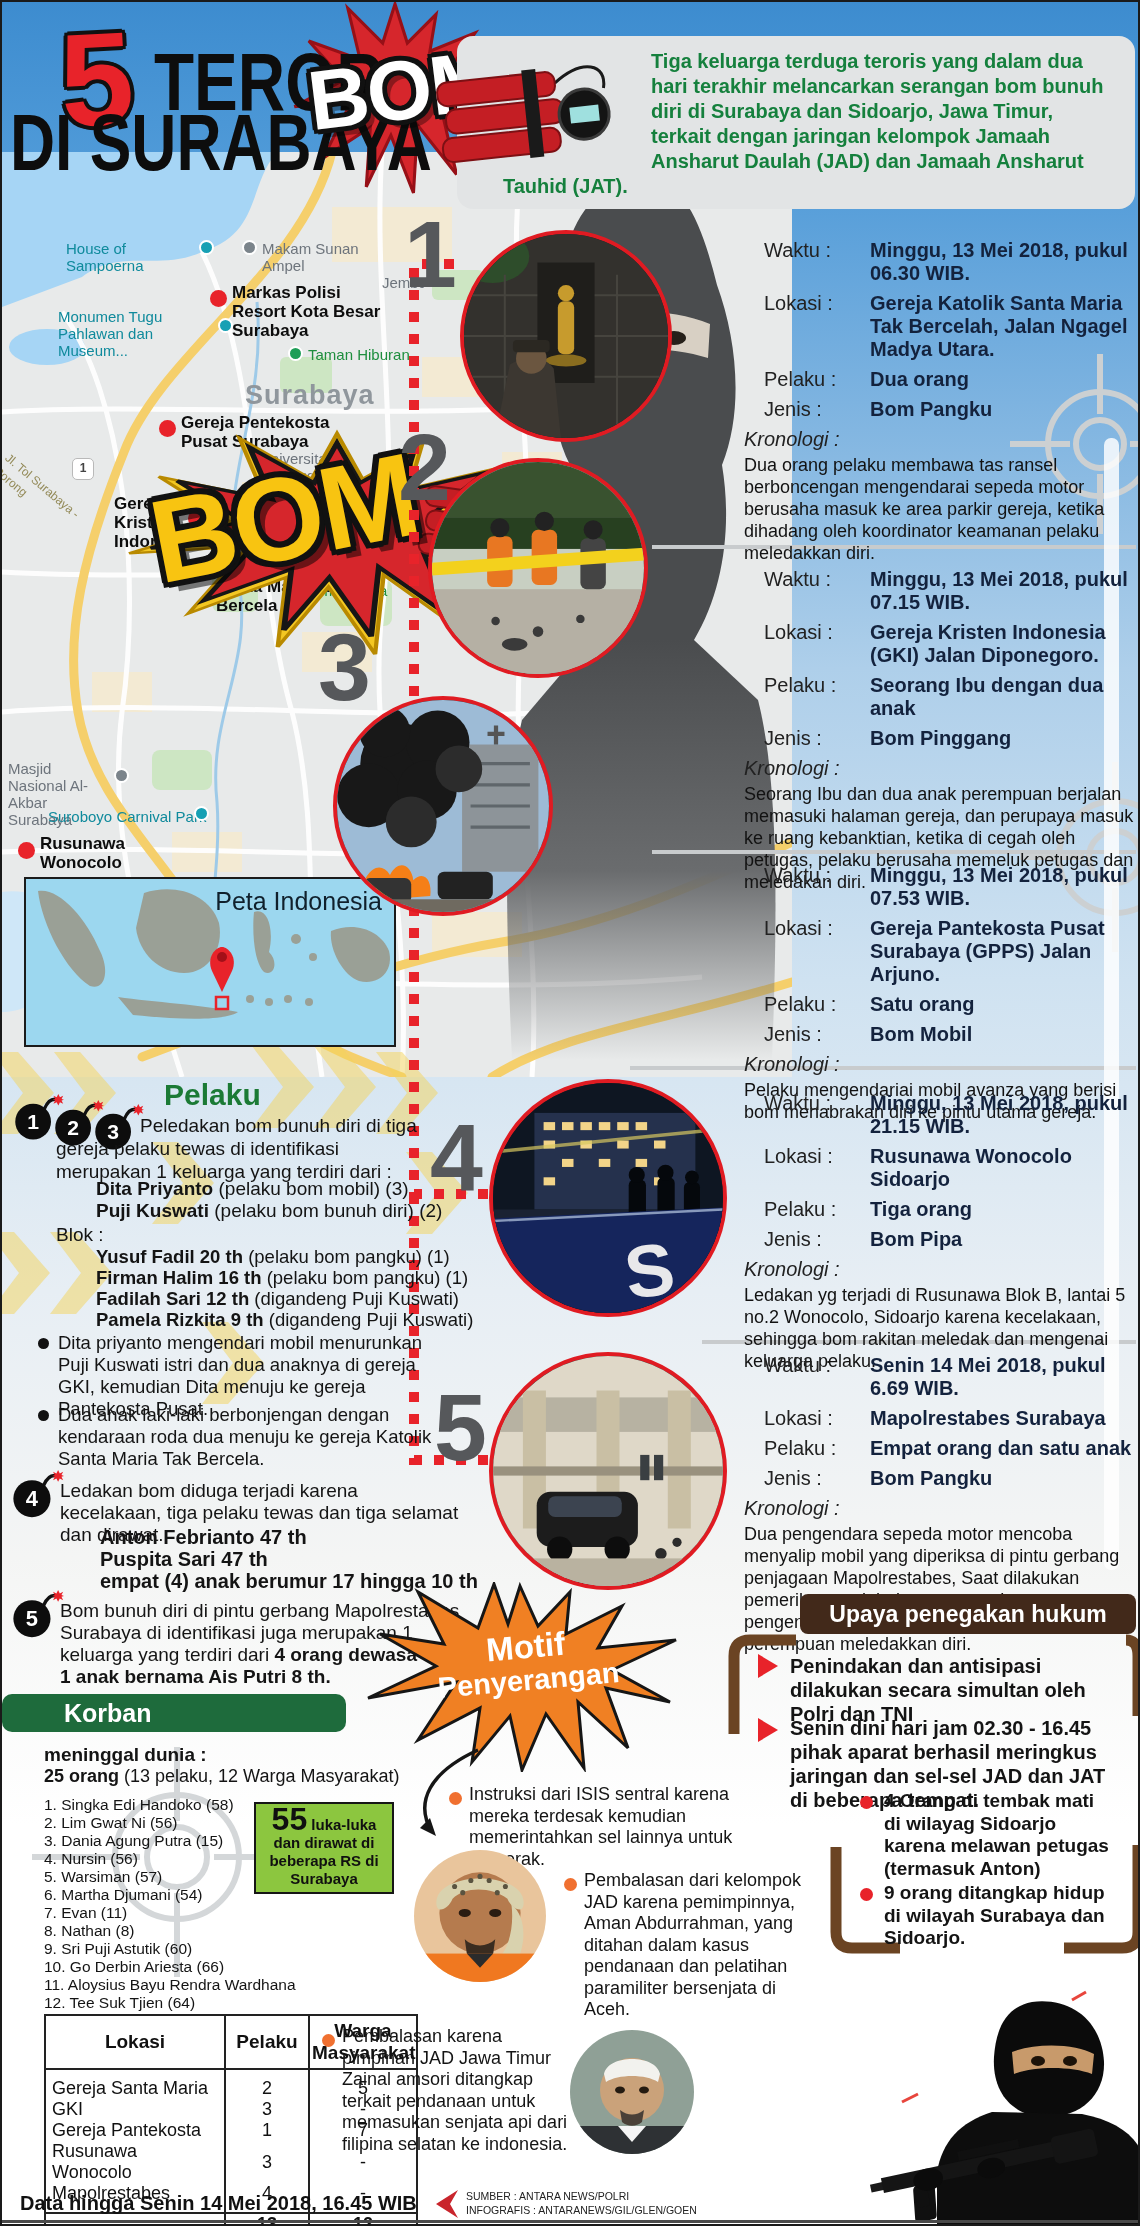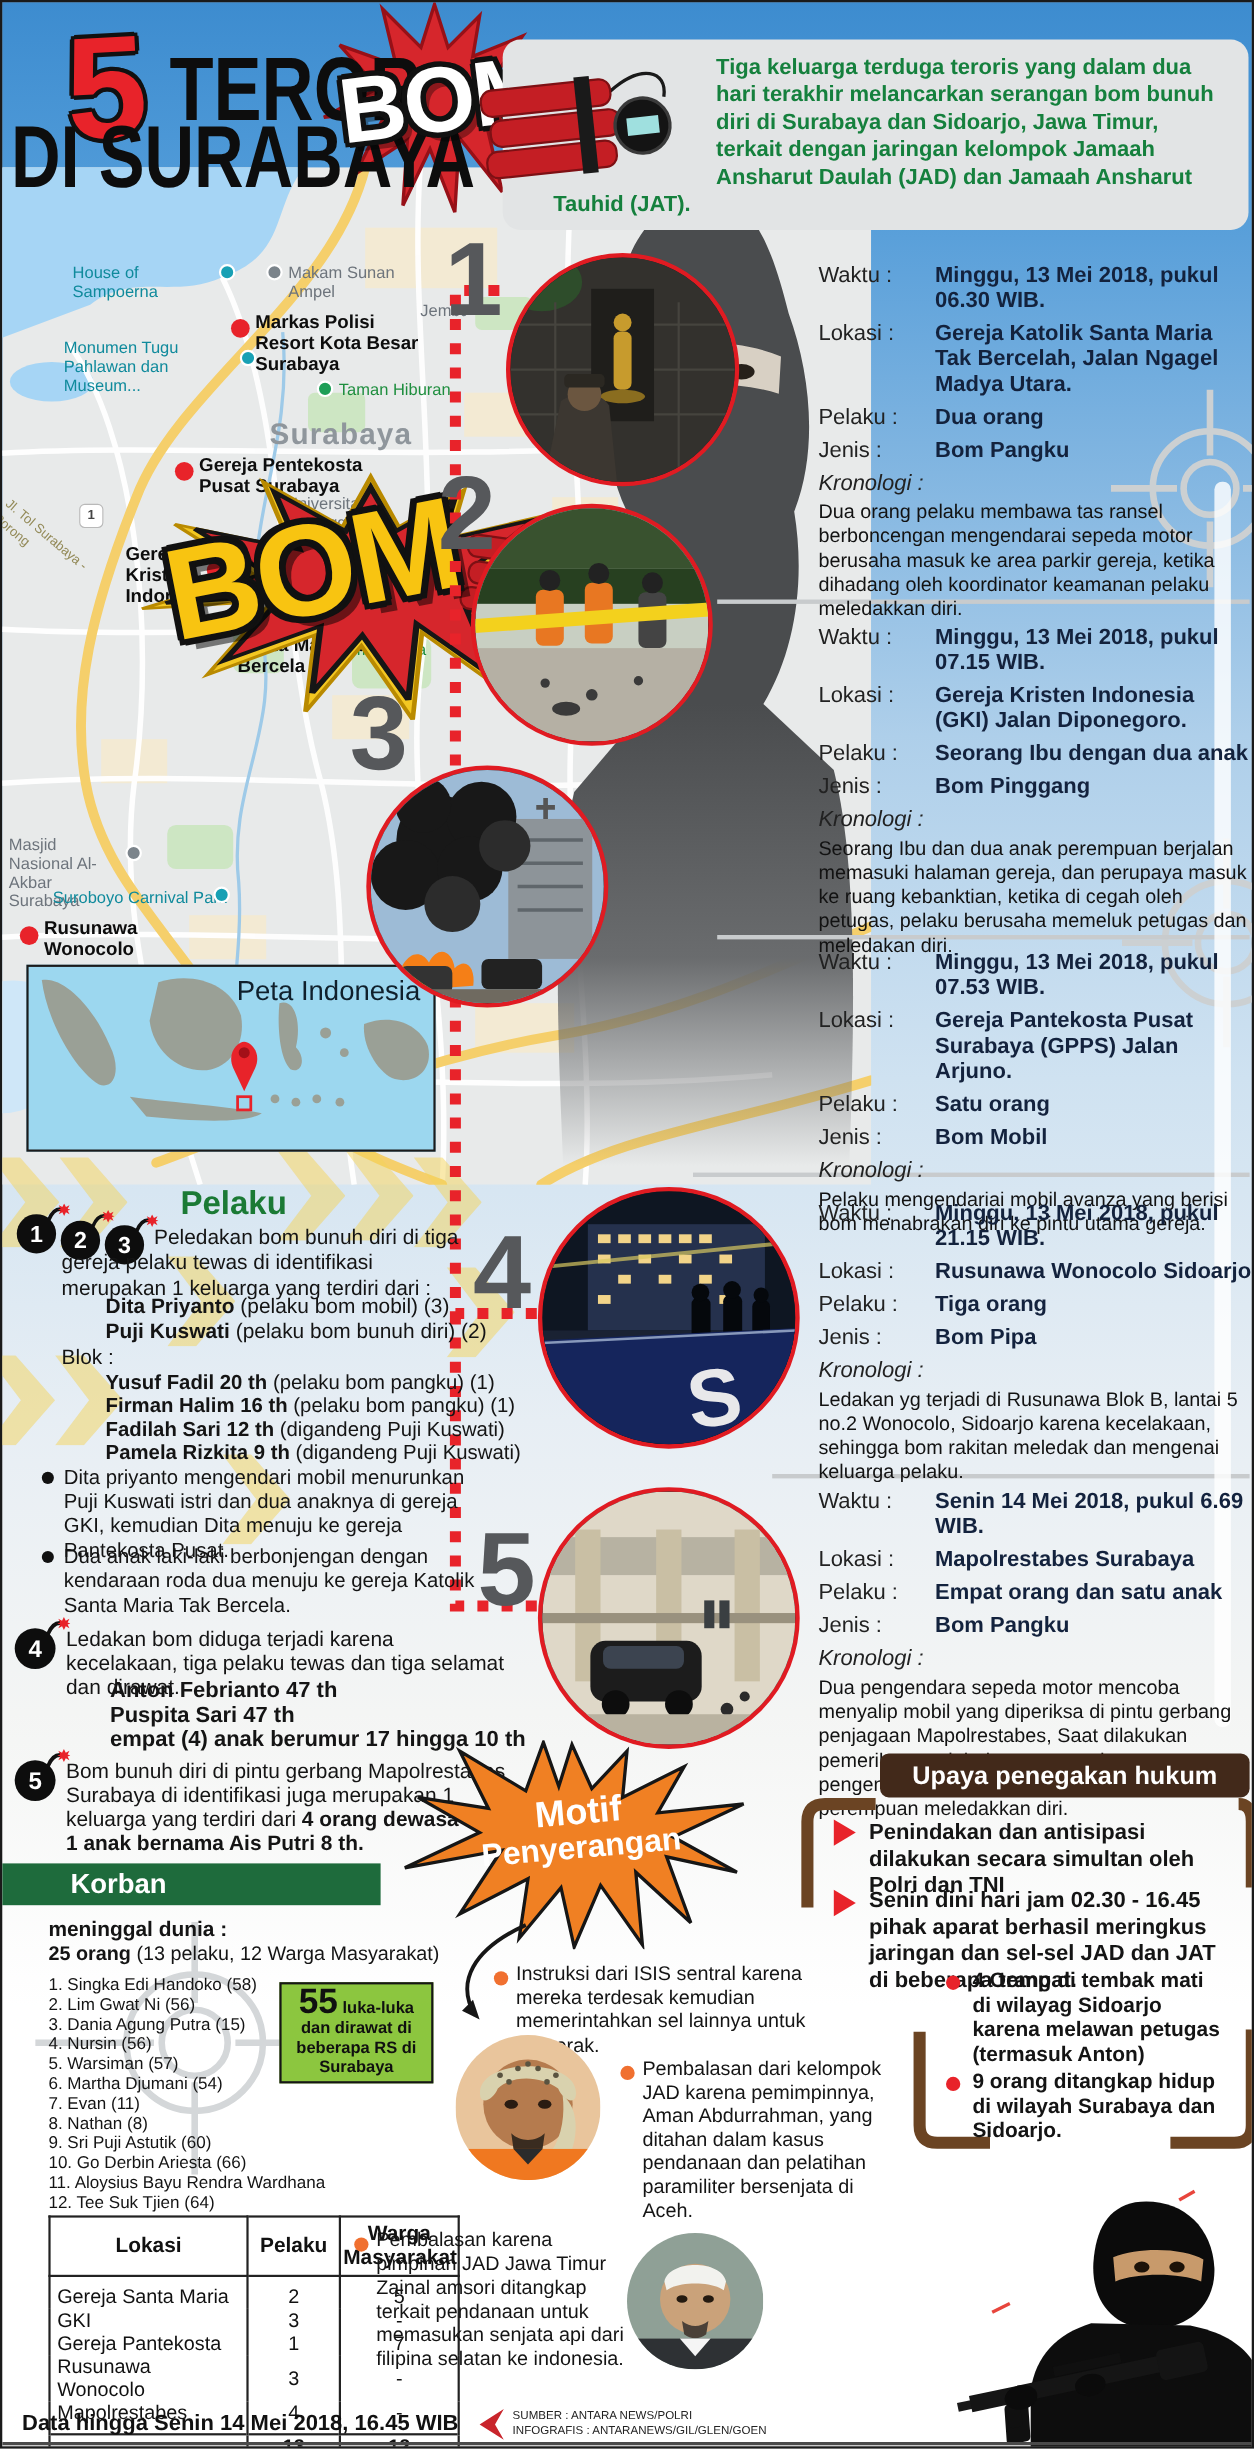--- a/index.html
+++ b/index.html
@@ -20,38 +20,38 @@
 
 .maplbl{position:absolute;font-weight:bold;font-size:17px;line-height:19px;color:#0d0d0d;z-index:3;}
 .mappoi{position:absolute;font-size:15px;line-height:17px;z-index:3;}
 .teal{color:#0f8a9c;} .gray{color:#6d747c;} .grn{color:#1e8e3e;}
 .reddot{position:absolute;width:17px;height:17px;border-radius:50%;background:#e8232a;z-index:3;}
 .poic{position:absolute;width:15px;height:15px;border-radius:50%;z-index:3;border:2px solid #fff;box-sizing:border-box;}
 .city{position:absolute;font-size:27px;color:#8f969c;font-weight:bold;letter-spacing:1px;z-index:3;}
 .shield{position:absolute;width:20px;height:20px;background:#fff;border:1px solid #b9b9b9;border-radius:5px;font-size:12px;font-weight:bold;color:#444;text-align:center;line-height:19px;z-index:3;}
 
 .inc{position:absolute;width:394px;z-index:6;}
-.irow{display:flex;margin-bottom:7px;}
+.irow{display:flex;margin-bottom:7px;margin-left:20px;}
 .ilab{width:106px;flex:none;font-size:20px;color:#222;}
 .ival{flex:1;font-size:20px;font-weight:bold;color:#13223d;line-height:23px;}
 .kronlab{font-size:20px;color:#222;margin:2px 0 3px;font-style:italic;}
 .kron{font-size:18px;color:#121212;line-height:22px;}
 .photo{position:absolute;border-radius:50%;border:4px solid #e01b22;overflow:hidden;z-index:6;background:#222;}
 .photo svg{width:100%;height:100%;}
 .bignum{position:absolute;font-size:95px;font-weight:bold;color:#56585b;line-height:1;z-index:5;}
 .sep{position:absolute;height:4px;background:#c8cbcd;z-index:4;}
 .whitebar{position:absolute;background:rgba(255,255,255,.82);border-radius:7px;z-index:4;}
 
 .chev{position:absolute;width:62px;height:82px;background:#f4d35a;opacity:.5;z-index:1;
  clip-path:polygon(0 0,42% 0,100% 50%,42% 100%,0 100%,50% 50%);}
 .pel-title{position:absolute;font-size:30px;font-weight:bold;color:#1b7a35;z-index:6;}
 .txt{position:absolute;color:#141414;z-index:6;}
 .bullet{position:absolute;width:11px;height:11px;border-radius:50%;background:#111;z-index:6;}
 .bombic{position:absolute;z-index:6;}
-.korban-bar{position:absolute;background:#1e6b3c;color:#fff;font-weight:bold;z-index:6;}
+.korban-bar{position:absolute;background:#1e6b3c;color:#fff;font-weight:bold;z-index:6;border-radius:10px;}
 .injured{position:absolute;background:#8cc63f;border:2px solid #161616;color:#101010;font-weight:bold;text-align:center;z-index:6;box-sizing:border-box;}
 table.kt{border-collapse:collapse;font-size:18px;color:#111;table-layout:fixed;}
 table.kt th,table.kt td{border-left:2px solid #222;border-right:2px solid #222;padding:0 6px;}
 table.kt thead th{border-top:2px solid #222;border-bottom:2px solid #222;font-size:19px;padding:4px 2px;}
 table.kt td.c{text-align:center;}
 table.kt tr.tot td{border-top:2px solid #222;border-bottom:2px solid #222;font-weight:bold;}
 
 .odot{position:absolute;width:13px;height:13px;border-radius:50%;background:#f07030;z-index:7;}
 .rdot2{position:absolute;width:13px;height:13px;border-radius:50%;background:#e8232a;z-index:7;}
 .tri{position:absolute;width:0;height:0;border-left:20px solid #e8232a;border-top:12px solid transparent;border-bottom:12px solid transparent;z-index:7;}

